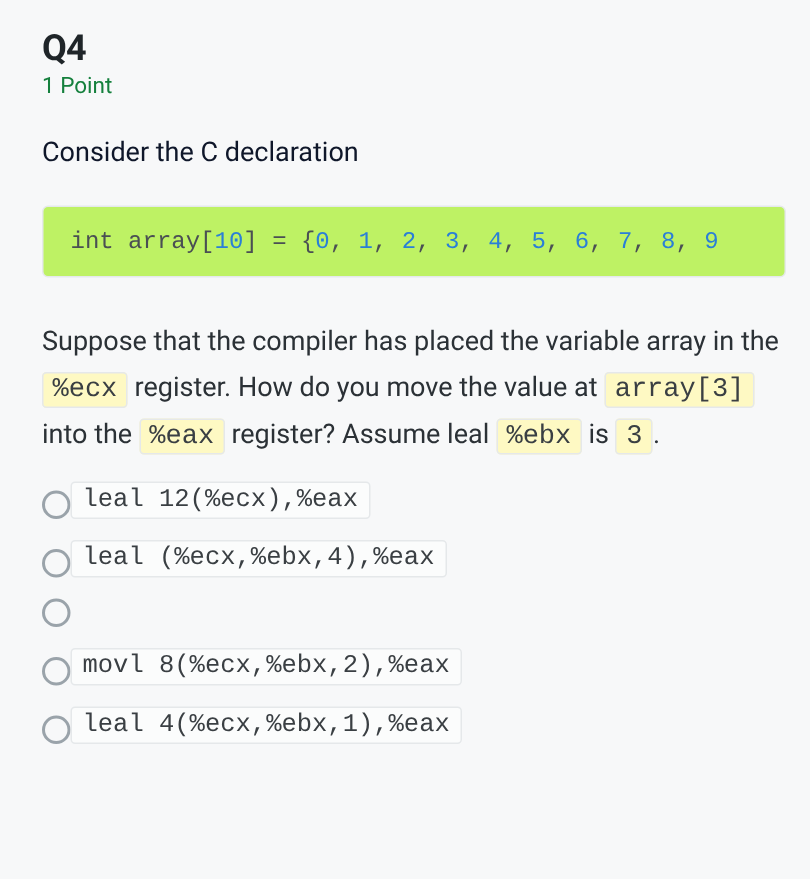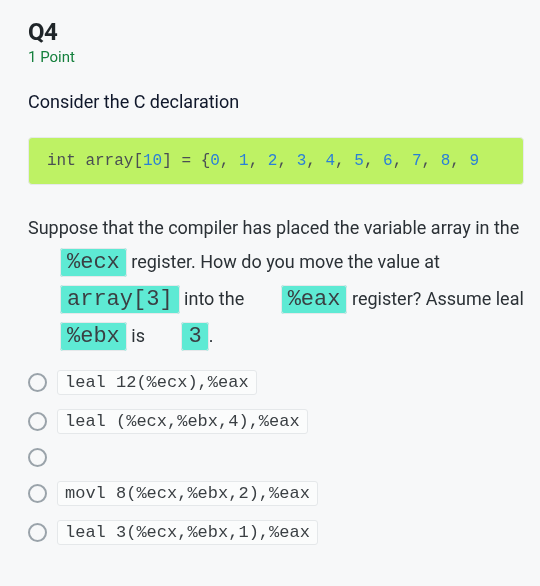--- a/index.html
+++ b/index.html
@@ -48,35 +48,33 @@
   }
   .codeblock .num { color: #2a7fd7; }
   .body2 {
     margin-top: 28px;
     font-size: 18px;
     color: #2b3136;
     line-height: 1.7;
   }
   .il {
     font-family: "SFMono-Regular", Consolas, "Liberation Mono", Menlo, monospace;
-    font-size: 22px;
-    background: #5eead4;
+    font-size: 18px;
+    background: #fef9c3;
     border: 1px solid #e5e8ea;
     border-radius: 3px;
     padding: 1px 6px;
     color: #3a3f43;
-    margin-left: 32px;
   }
   .opts {
     margin-top: 14px;
   }
   .opt {
     display: flex;
-    align-items: center;
-    gap: 10px;
+    align-items: flex-end;
     margin-bottom: 14px;
   }
   .radio {
     width: 19px;
     height: 19px;
     border: 2px solid #9aa3aa;
     border-radius: 50%;
     flex: 0 0 auto;
   }
   .optcode {
@@ -115,16 +113,16 @@
     </div>
     <div class="opt">
       <div class="radio"></div>
     </div>
     <div class="opt">
       <div class="radio"></div>
       <span class="optcode">movl 8(%ecx,%ebx,2),%eax</span>
     </div>
     <div class="opt">
       <div class="radio"></div>
-      <span class="optcode">leal 3(%ecx,%ebx,1),%eax</span>
+      <span class="optcode">leal 4(%ecx,%ebx,1),%eax</span>
     </div>
   </div>
 </div>
 
 </body></html>

